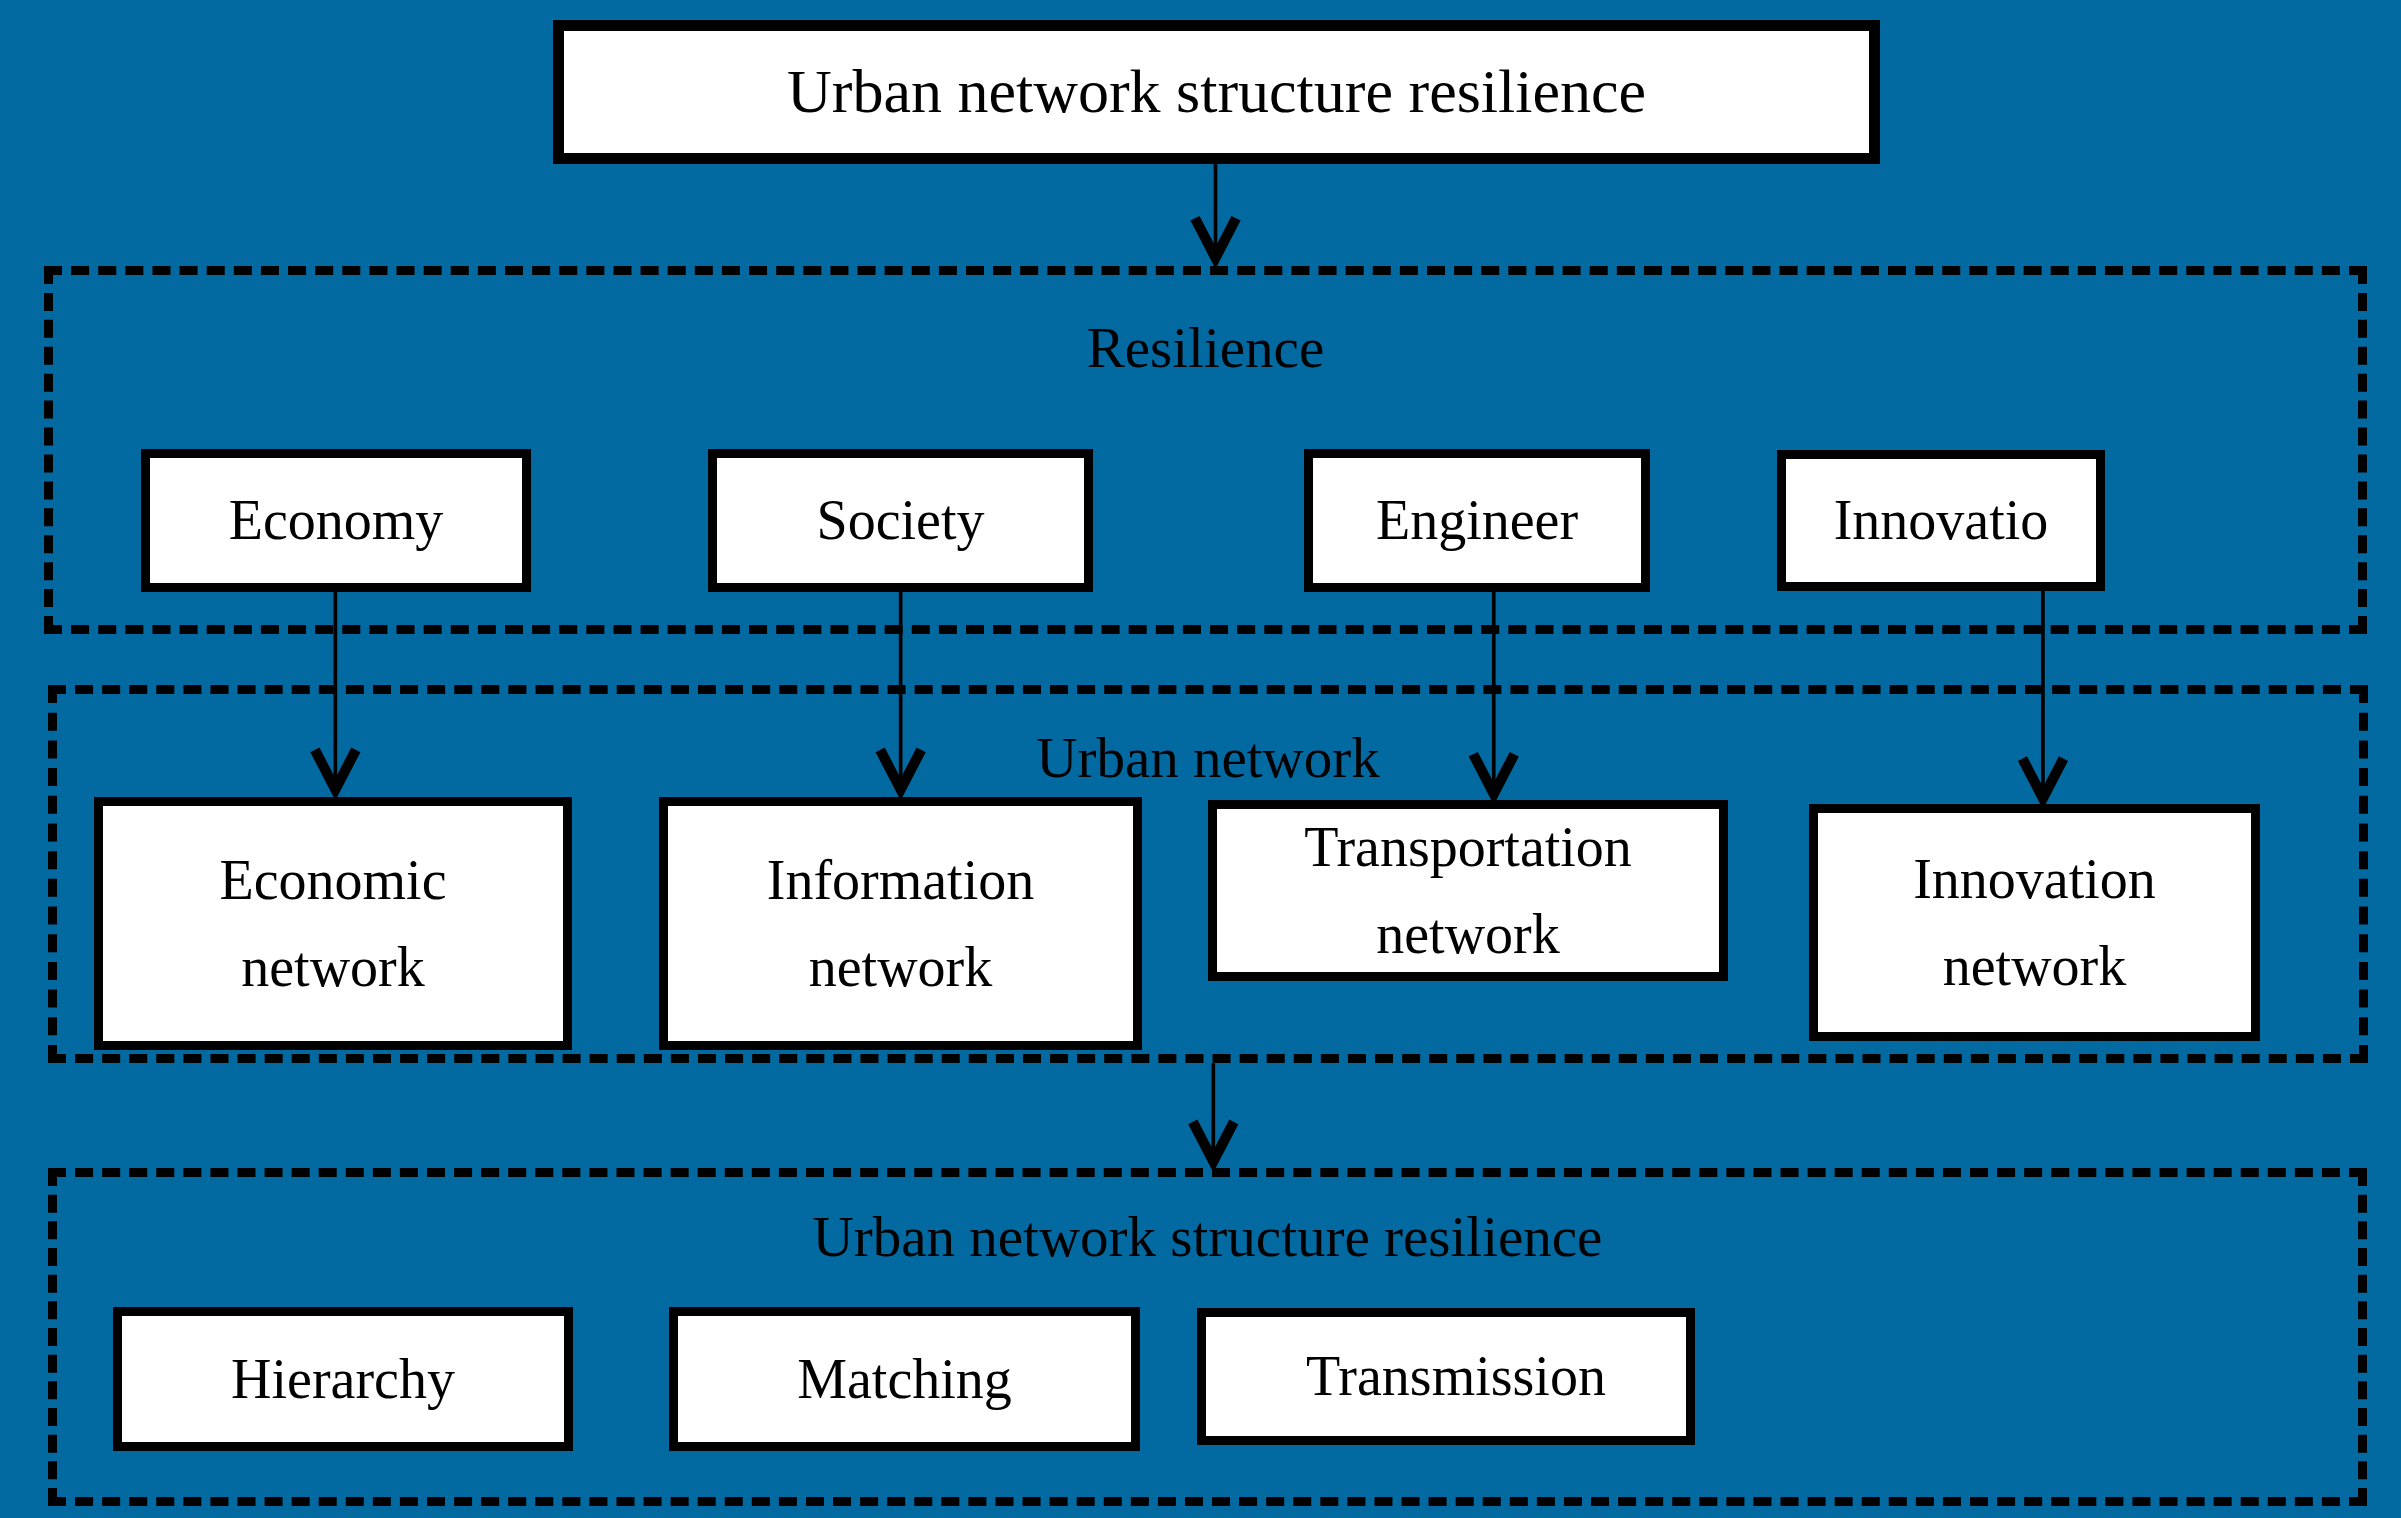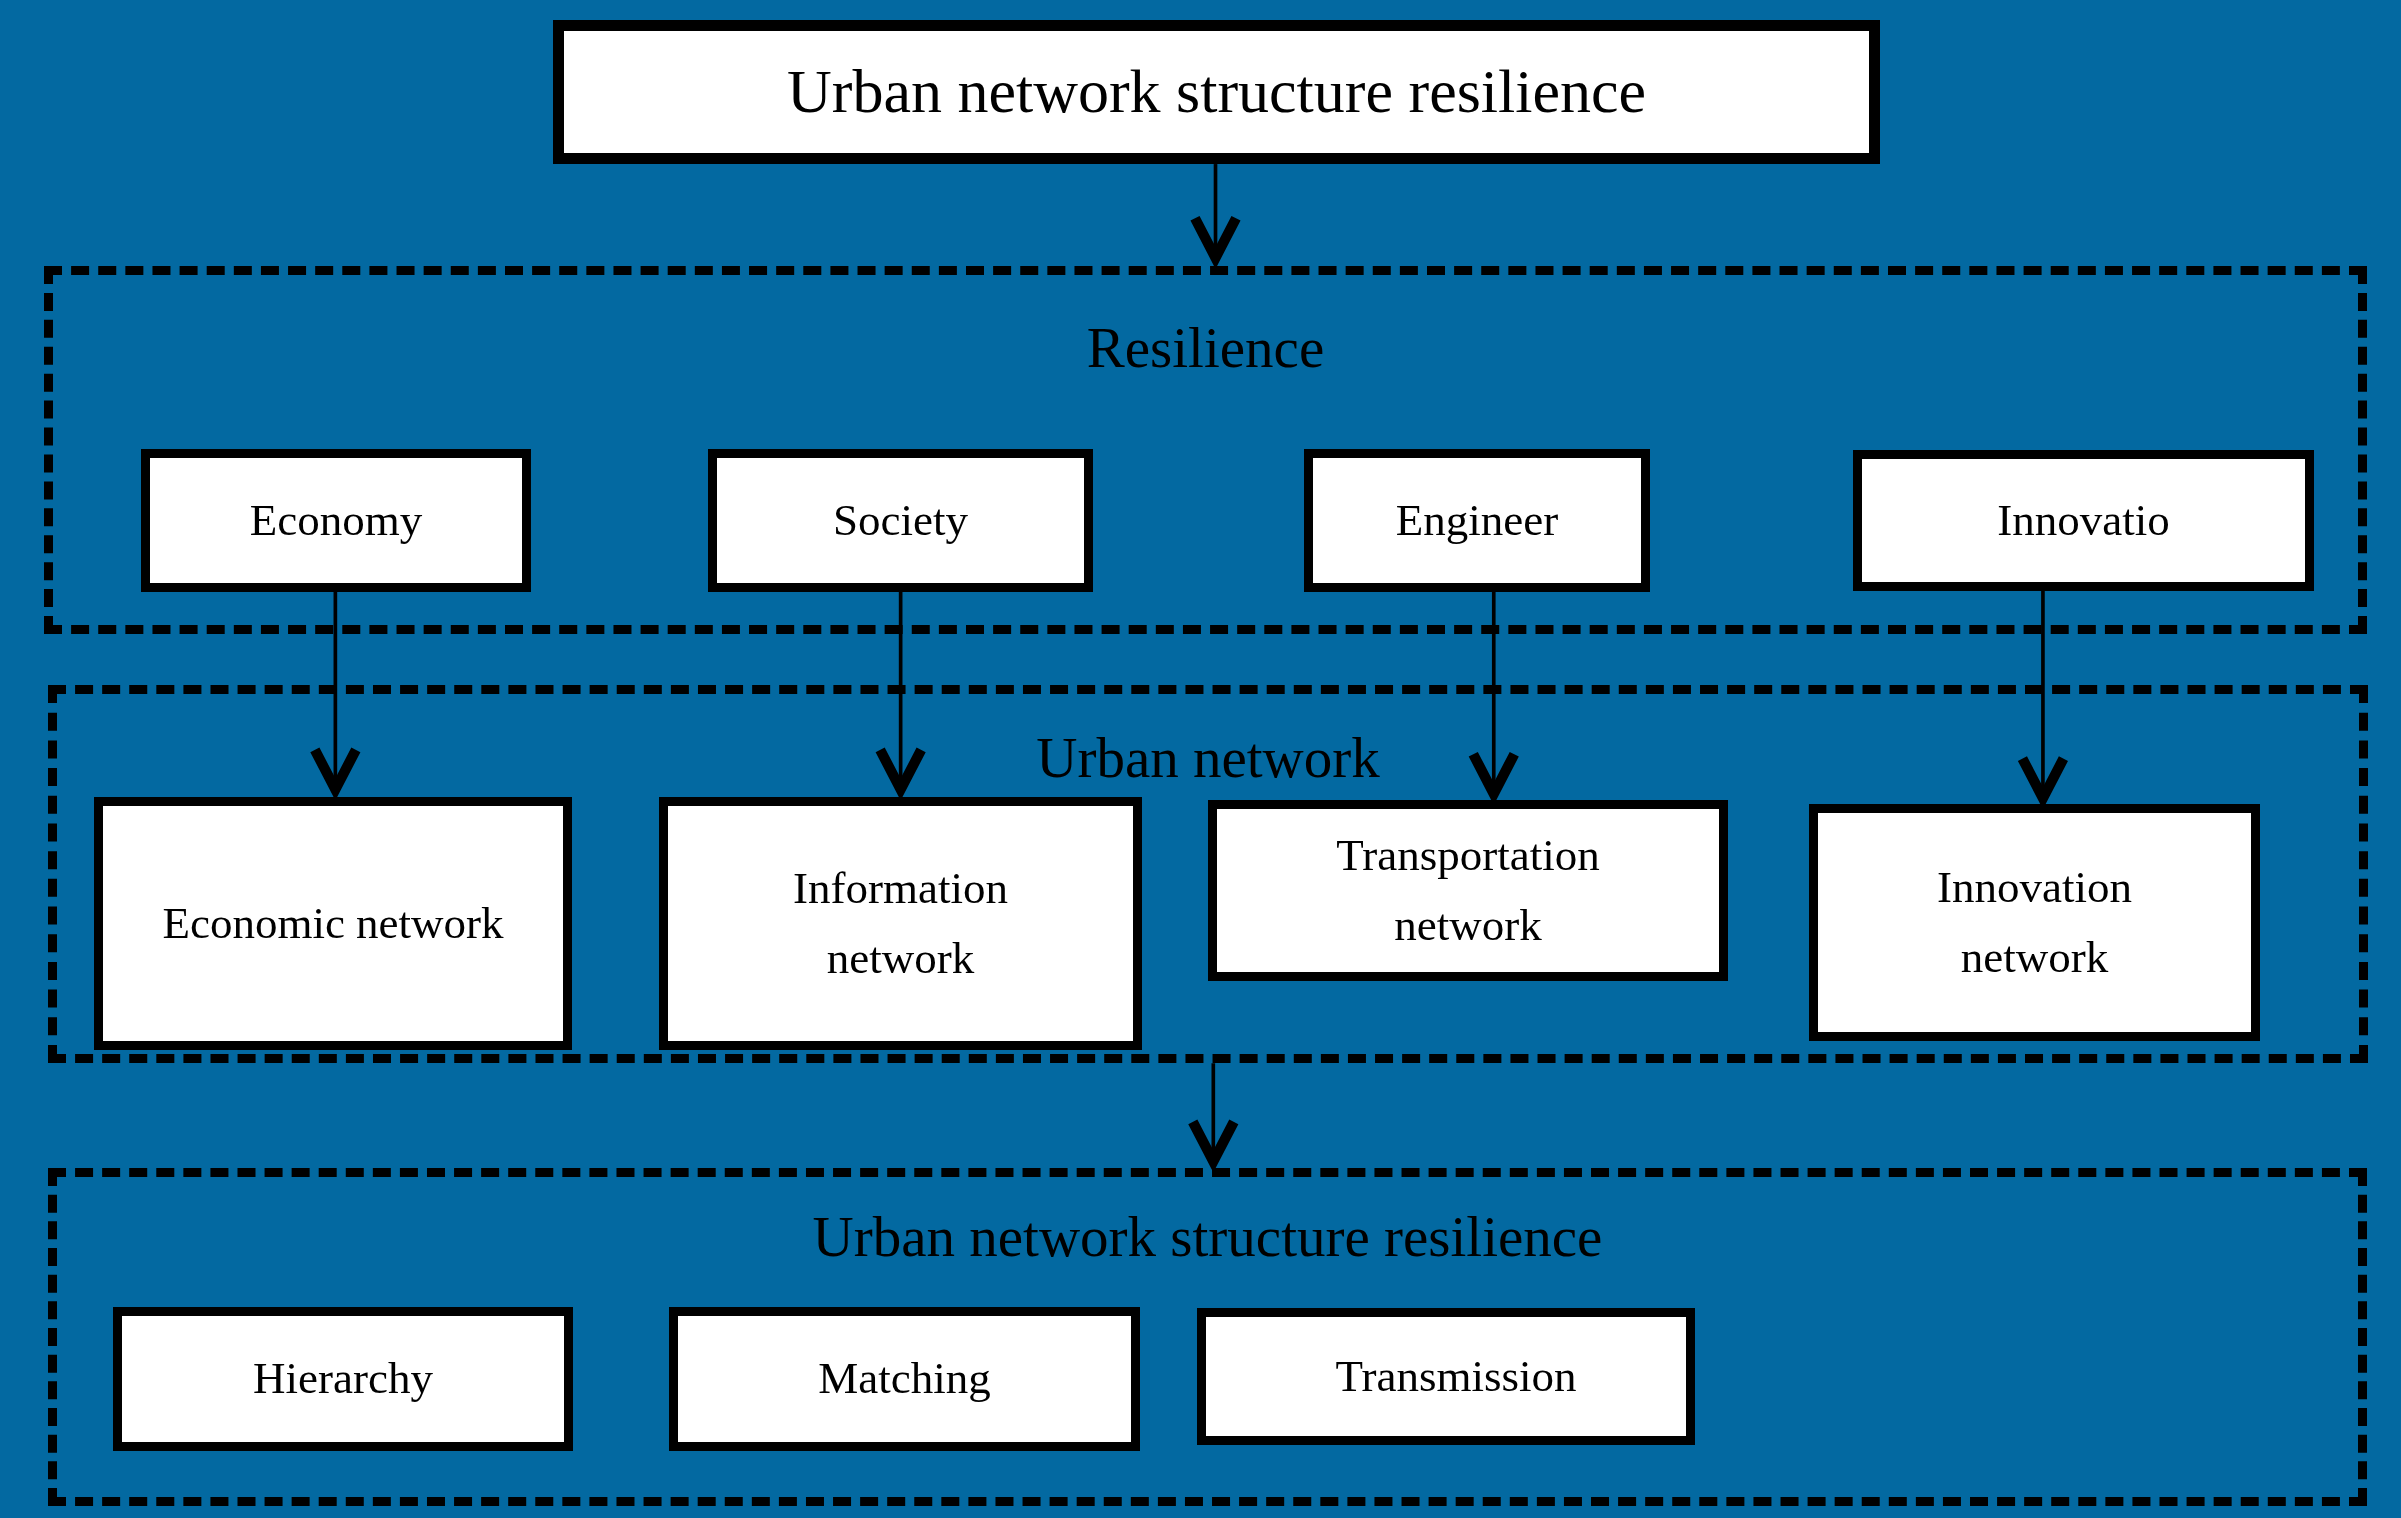--- a/index.html
+++ b/index.html
@@ -31,21 +31,21 @@
   }
   .section-title {
     position: absolute;
     left: 0; right: 0;
     text-align: center;
     font-size: 57px;
     line-height: 1.1;
     white-space: nowrap;
   }
   .box-label {
-    font-size: 45px;
+    font-size: 56px;
     line-height: 1.15;
     display: inline-block;
   }
   .root-label { font-size: 62px; }
   .net-label { max-width: 80%; line-height: 1.55; }
   svg#arrows {
     position: absolute;
     left: 0; top: 0;
     pointer-events: none;
   }
@@ -94,21 +94,21 @@
 
   <div class="solid-box" style="left:141px; top:449px; width:390px; height:143px;">
     <span class="box-label">Economy</span>
   </div>
   <div class="solid-box" style="left:708px; top:449px; width:385px; height:143px;">
     <span class="box-label">Society</span>
   </div>
   <div class="solid-box" style="left:1304px; top:449px; width:346px; height:143px;">
     <span class="box-label">Engineer</span>
   </div>
-  <div class="solid-box" style="left:1853px; top:450px; width:461px; height:141px;">
+  <div class="solid-box" style="left:1777px; top:450px; width:328px; height:141px;">
     <span class="box-label">Innovatio</span>
   </div>
 
   <div class="dashed-box" style="left:48px; top:685px; width:2320px; height:378px;">
     <div class="section-title" style="top:33px;">Urban network</div>
   </div>
 
   <div class="solid-box" style="left:94px; top:797px; width:478px; height:253px;">
     <span class="box-label net-label">Economic network</span>
   </div>

